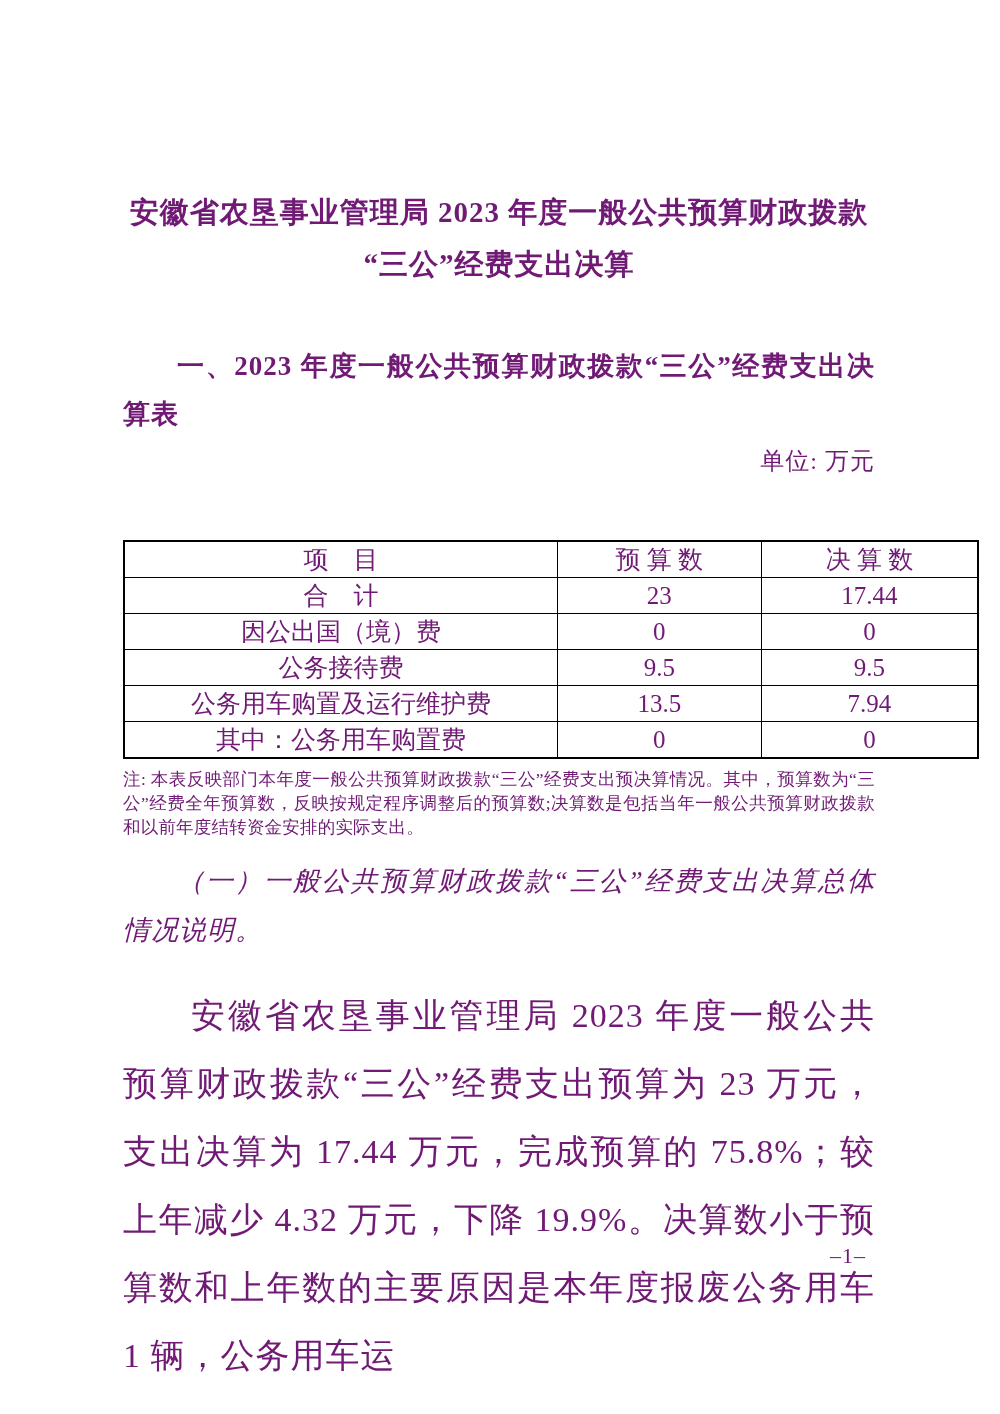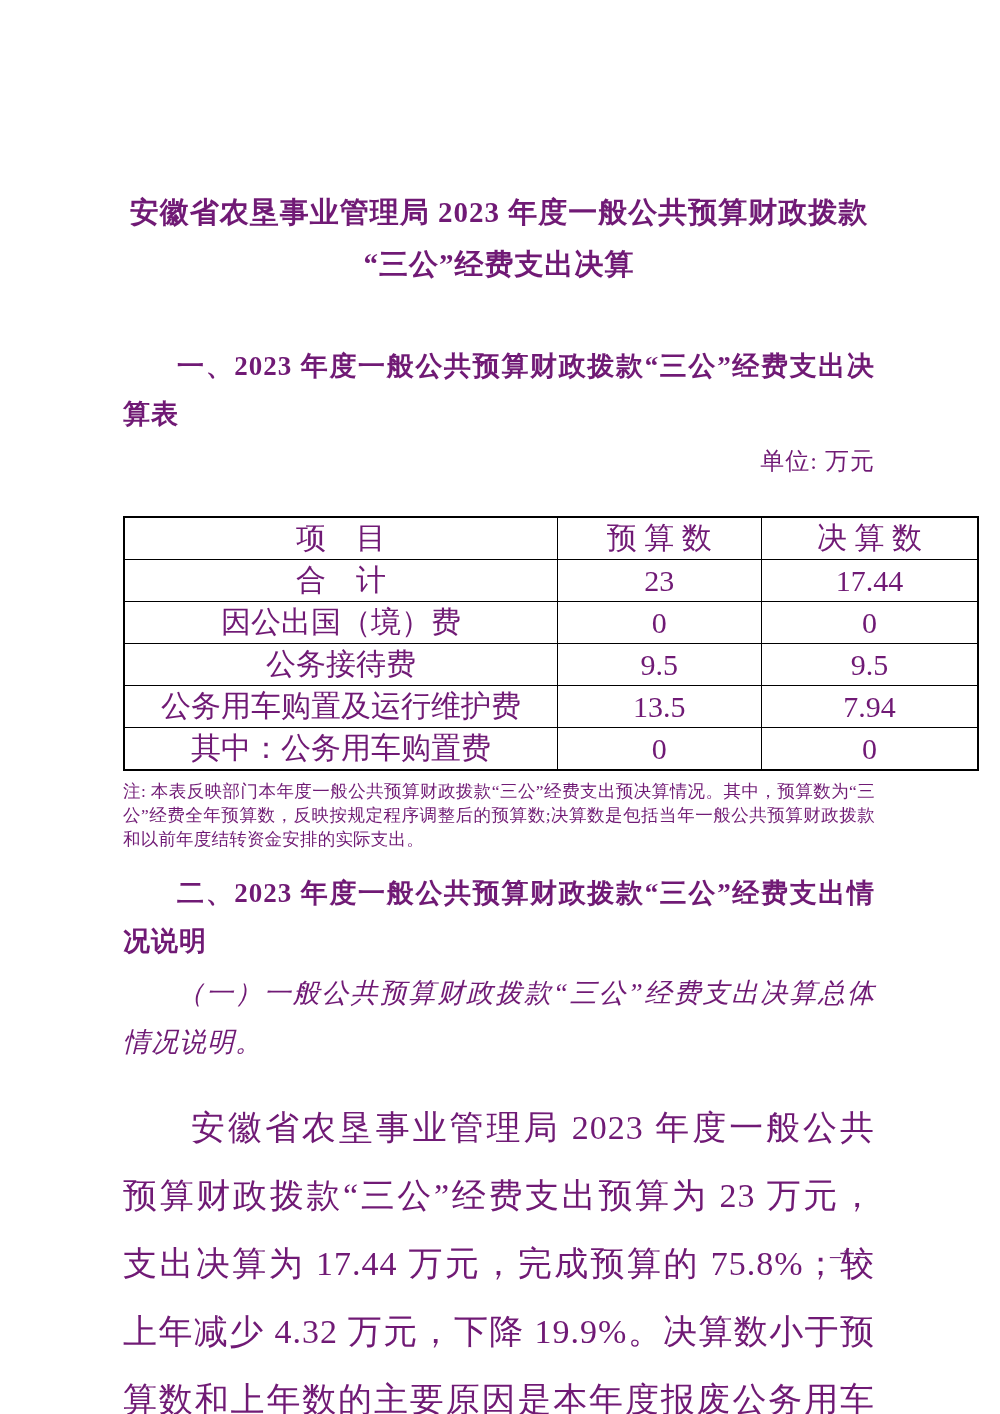--- a/index.html
+++ b/index.html
@@ -39,24 +39,24 @@
   .heading-2 { margin-top: 8px; }
   .unit-line {
     text-align: right;
     font-size: 24px;
     line-height: 30px;
     margin-top: 8px;
     letter-spacing: 1px;
   }
   table.budget-table {
     width: 856px;
-    margin-top: 40px;
+    margin-top: 64px;
     border-collapse: collapse;
     border: 2px solid #000;
-    font-size: 30px;
+    font-size: 25px;
     table-layout: fixed;
   }
   table.budget-table td {
     border: 1px solid #000;
     height: 35px;
     padding: 0 4px;
     overflow: hidden;
     white-space: nowrap;
   }
   .col-item   { width: 368px; }
@@ -148,21 +148,20 @@
       <tr>
         <td class="l indent-1">其中：公务用车购置费</td>
         <td class="c">0</td>
         <td class="c">0</td>
       </tr>
     </tbody>
   </table>
 
   <p class="table-note">注: 本表反映部门本年度一般公共预算财政拨款“三公”经费支出预决算情况。其中，预算数为“三公”经费全年预算数，反映按规定程序调整后的预算数;决算数是包括当年一般公共预算财政拨款和以前年度结转资金安排的实际支出。</p>
 
-  <p class="section-heading heading-2">二、2023 年度一般公共预算财政拨款“三公”经费支出情况说明</p>
 
   <p class="sub-heading">（一）一般公共预算财政拨款“三公”经费支出决算总体情况说明。</p>
 
   <p class="body-paragraph">安徽省农垦事业管理局 2023 年度一般公共预算财政拨款“三公”经费支出预算为 23 万元，支出决算为 17.44 万元，完成预算的 75.8%；较上年减少 4.32 万元，下降 19.9%。决算数小于预算数和上年数的主要原因是本年度报废公务用车 1 辆，公务用车运</p>
 
   <div class="page-number">–1–</div>
 
 </div>
 
 </body></html>

